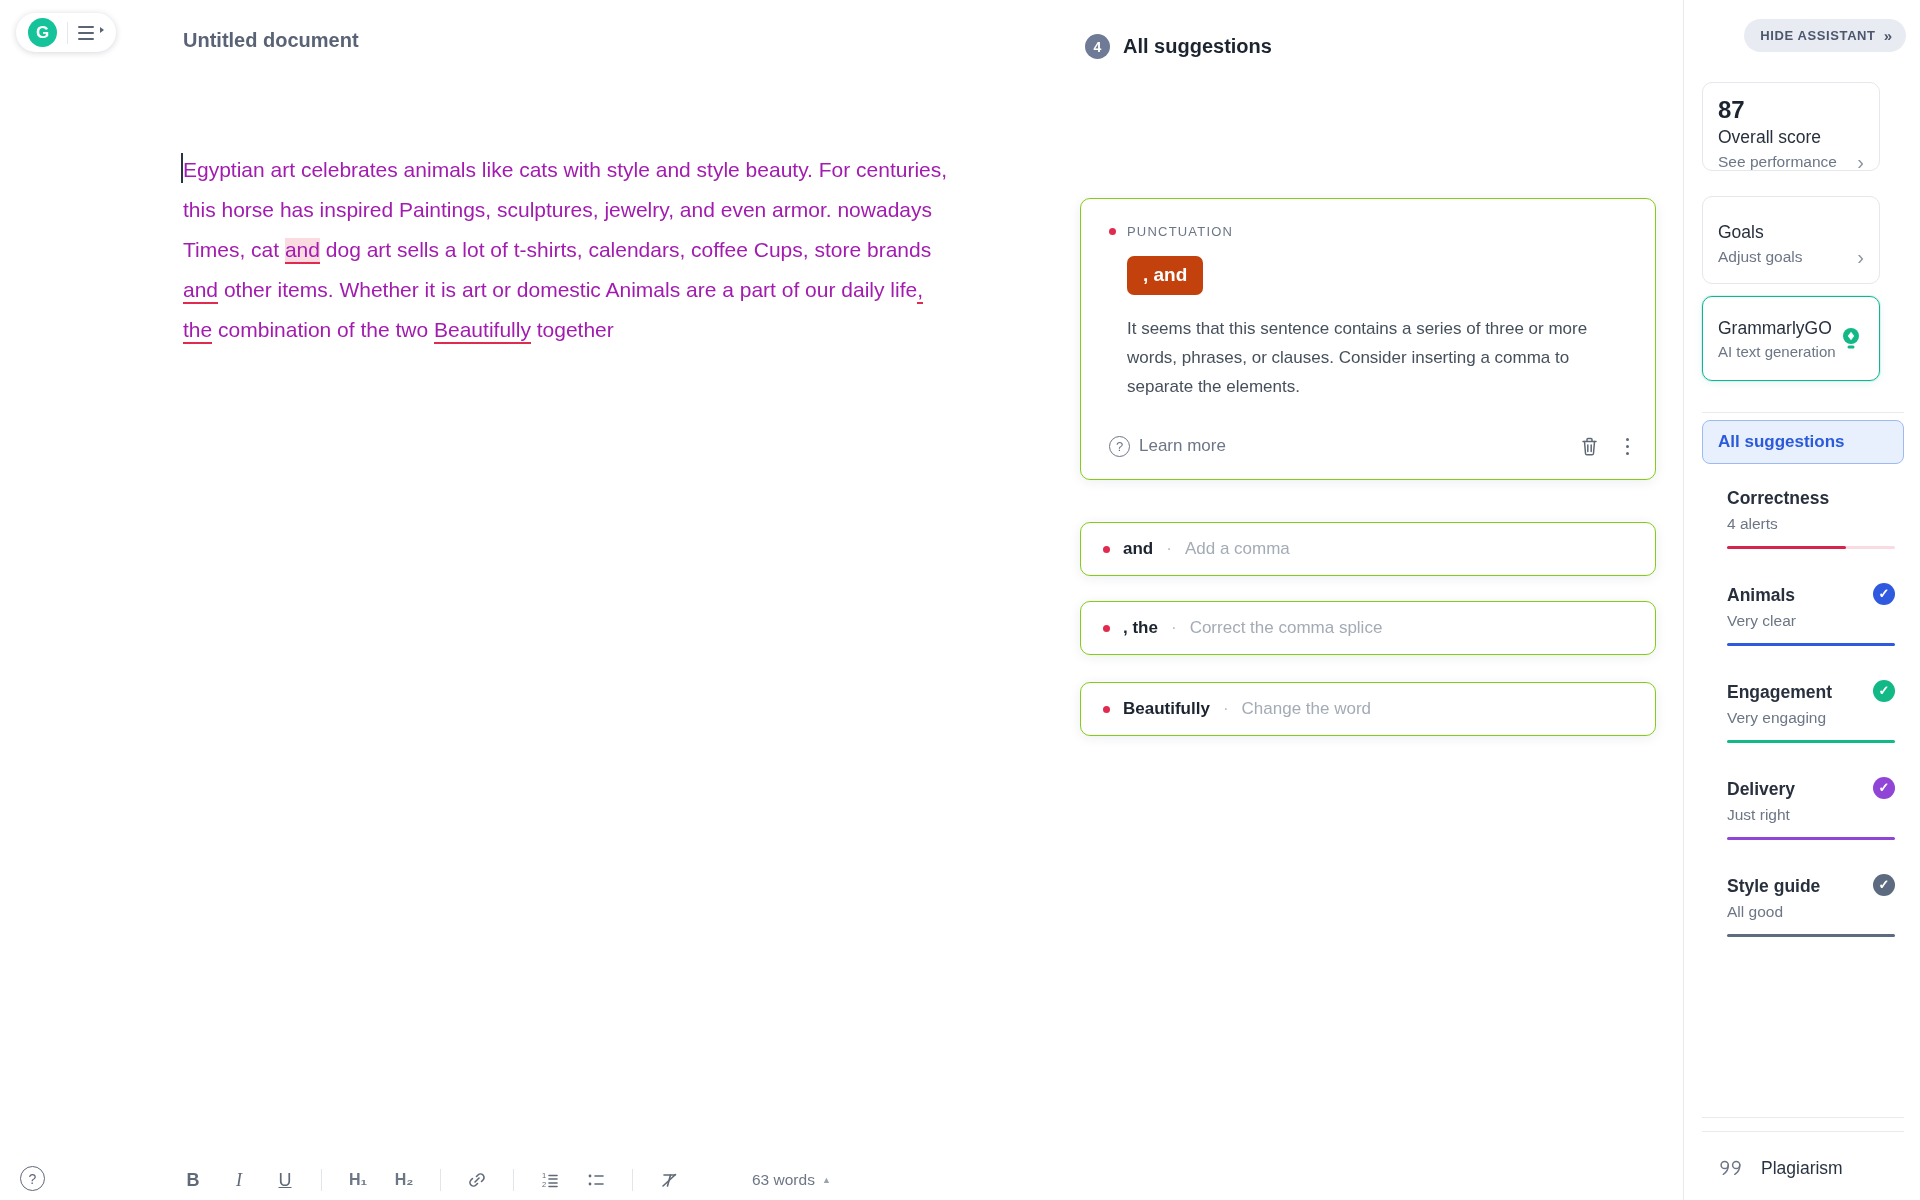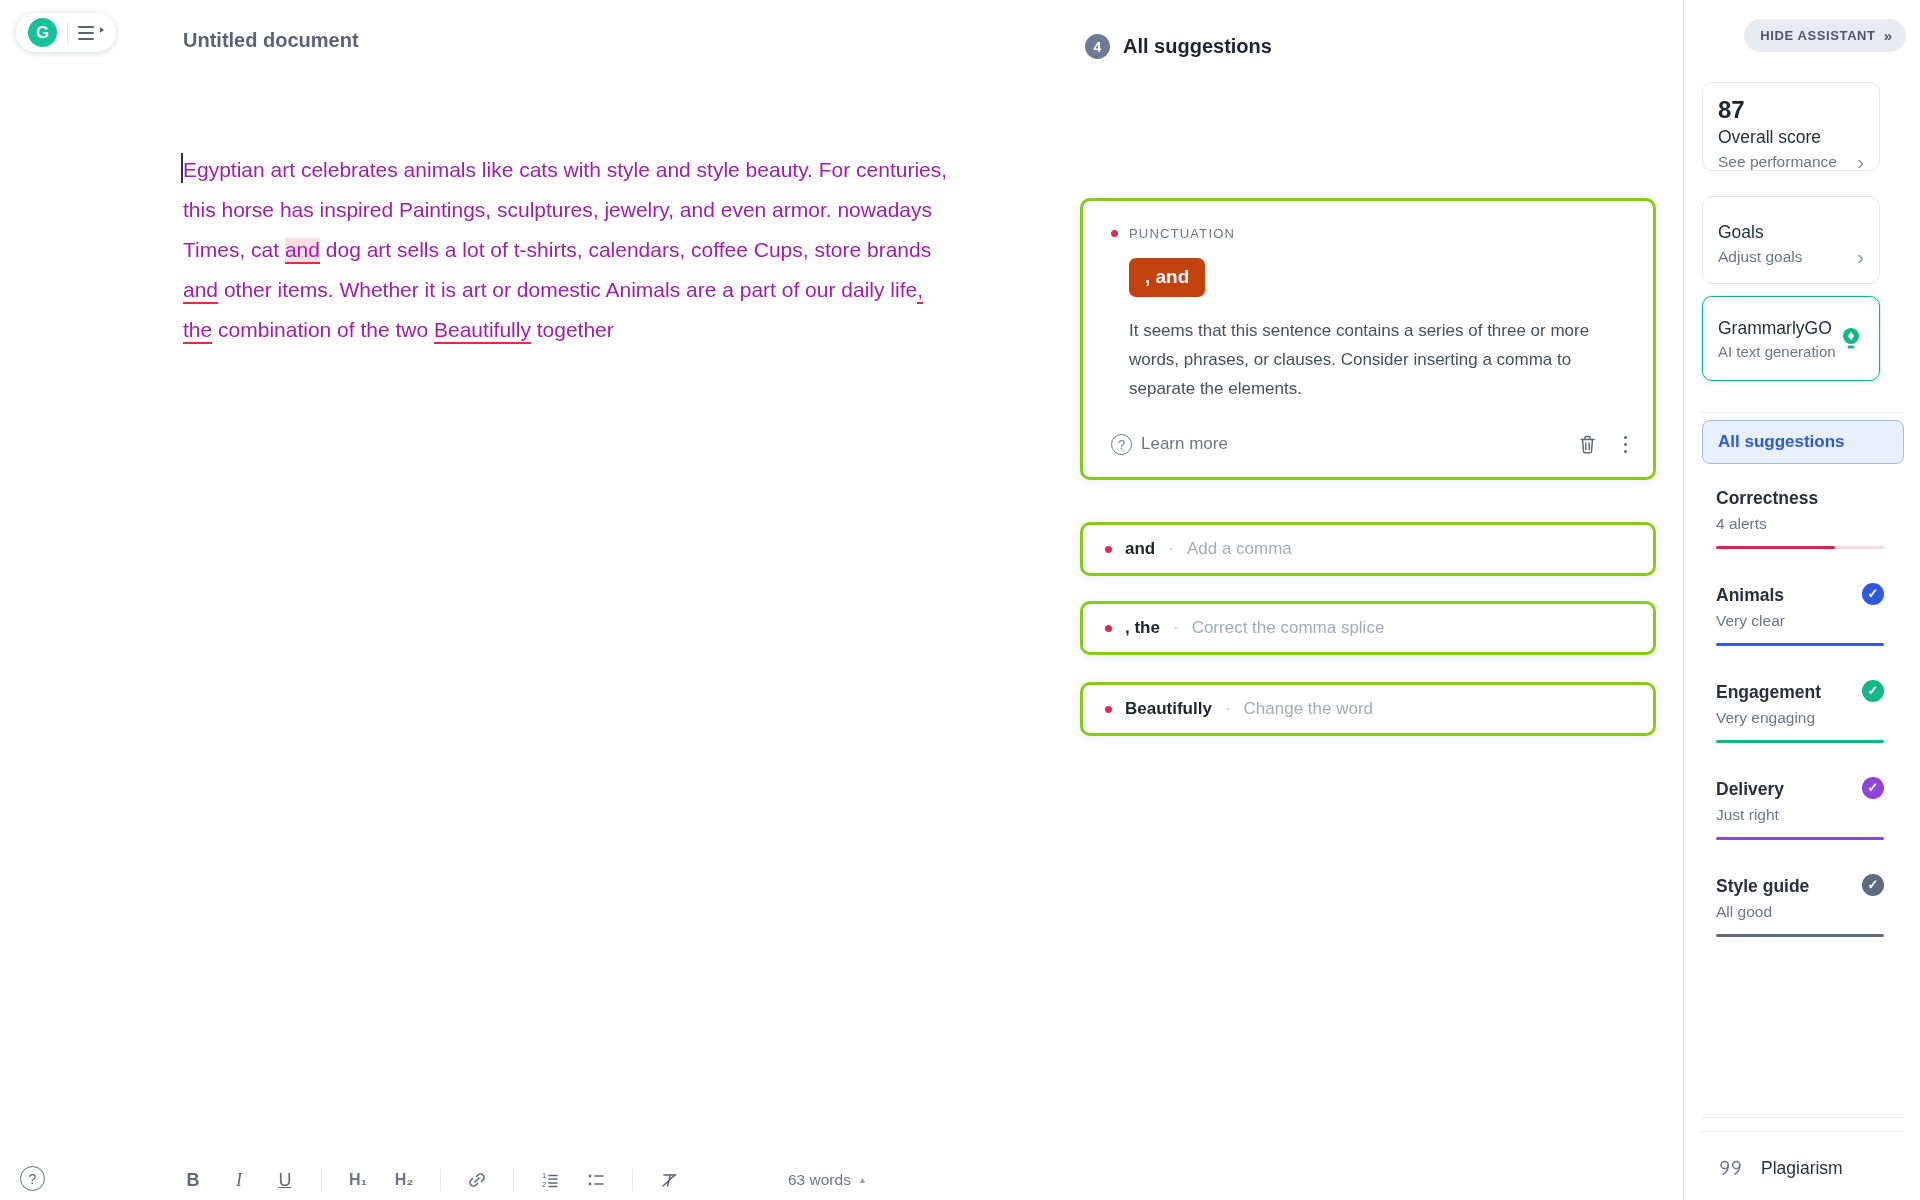--- a/index.html
+++ b/index.html
@@ -34,35 +34,35 @@
   
   .toolbar { left:183px; top:1162px; height:36px; display:flex; align-items:center;
     gap:26px; color:#5f6977; }
   .tb-btn { font-size:18px; color:#5f6977; display:flex; align-items:center;
     justify-content:center; min-width:20px; height:26px; cursor:pointer; }
   .tb-bold { font-weight:bold; }
   .tb-italic { font-style:italic; font-family:"Liberation Serif", serif; }
   .tb-under { text-decoration:underline; }
   .tb-h { font-size:16px; font-weight:bold; color:#6d7686; }
   .tb-sep { width:1px; height:22px; background:#e2e5e9; }
-  .word-count { left:788px; top:1171px; font-size:15.5px; color:#6d7686;
+  .word-count { left:752px; top:1171px; font-size:15.5px; color:#6d7686;
     display:flex; align-items:center; gap:7px; }
   .word-count .up { font-size:9px; color:#9aa2ad; }
   .help-circle { left:20px; top:1166px; width:25px; height:25px; border:1.6px solid #5f6977;
     border-radius:50%; color:#5f6977; font-size:14px; display:flex; align-items:center;
     justify-content:center; }
 
   
   .sugg-header { left:1085px; top:34px; display:flex; align-items:center; gap:13px; }
   .count-badge { width:25px; height:25px; border-radius:50%; background:#6e7a96;
     color:#fff; font-size:14px; font-weight:bold; display:flex; align-items:center;
     justify-content:center; }
   .sugg-header .label { font-size:20px; font-weight:bold; color:#1c2430; }
 
-  .card { background:#fff; border:3px solid #84cc16; border-radius:10px;
+  .card { background:#fff; border:1px solid #84cc16; border-radius:10px;
     box-shadow:0 2px 12px rgba(30,40,60,.08); }
   .active-card { left:1080px; top:198px; width:576px; height:282px; padding:25px 28px; }
   .cat-row { display:flex; align-items:center; gap:11px; }
   .red-dot { width:7px; height:7px; border-radius:50%; background:#e02b4f; flex:0 0 auto; }
   .cat-label { font-size:13px; letter-spacing:1.2px; color:#6d7686; }
   .chip { display:inline-block; margin:17px 0 0 18px; background:#c2410c; color:#fff;
     font-size:19px; font-weight:bold; padding:8px 16px 9px; border-radius:7px; }
   .card-desc { margin:19px 0 0 18px; width:512px; font-size:17px; line-height:29px;
     color:#46505c; }
   .card-footer { position:absolute; left:28px; right:24px; bottom:22px; display:flex;
@@ -102,21 +102,21 @@
     display:flex; align-items:center; }
   .go-card .texts { flex:1; }
   .go-title { font-size:17.5px; font-weight:500; color:#28303e; }
   .go-sub { font-size:15px; color:#6d7686; margin-top:4px; }
 
   .side-divider { position:absolute; left:18px; width:202px; height:1px; background:#e8eaee; }
   .all-sugg-btn { position:absolute; left:18px; top:420px; width:202px; height:44px;
     background:#e8f0fd; border:1px solid #9dbbf0; border-radius:8px; display:flex;
     align-items:center; padding:0 15px; font-size:17px; font-weight:bold; color:#2b5adb; }
 
-  .cat-list { position:absolute; left:32px; top:488px; width:168px; }
+  .cat-list { position:absolute; left:43px; top:488px; width:168px; }
   .cat-block { margin-bottom:36px; }
   .cat-head { display:flex; align-items:center; }
   .cat-name { font-size:17.5px; font-weight:600; color:#28303e; }
   .check-circle { margin-left:auto; width:22px; height:22px; border-radius:50%;
     color:#fff; font-size:13px; font-weight:bold; display:flex; align-items:center;
     justify-content:center; margin-top:-4px; }
   .cat-status { font-size:15.5px; color:#6d7686; margin-top:6px; }
   .cat-bar { margin-top:13px; height:3px; border-radius:2px; width:100%; position:relative; }
   .cat-bar .fill { position:absolute; left:0; top:0; bottom:0; border-radius:2px; }
 

